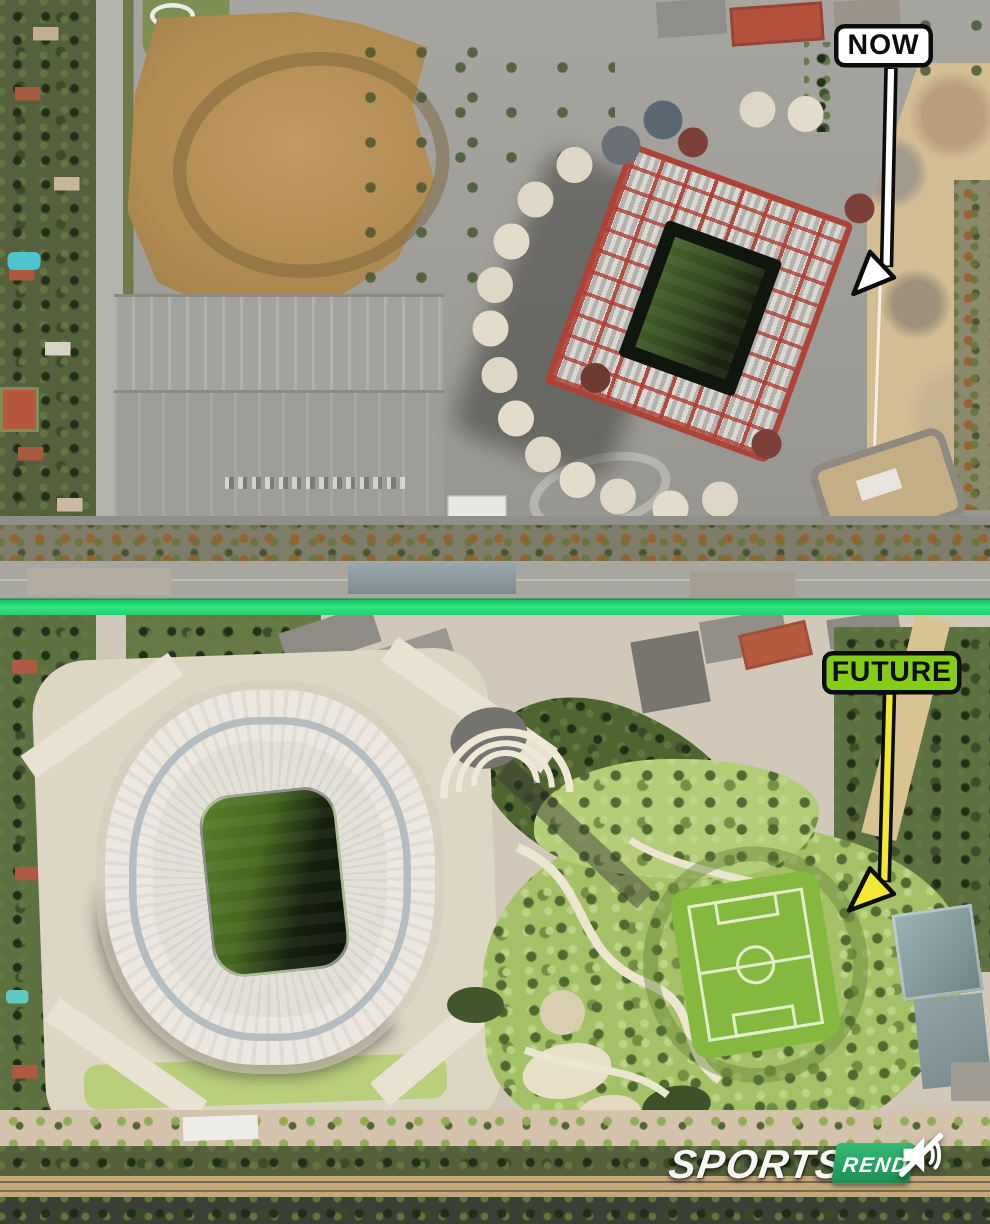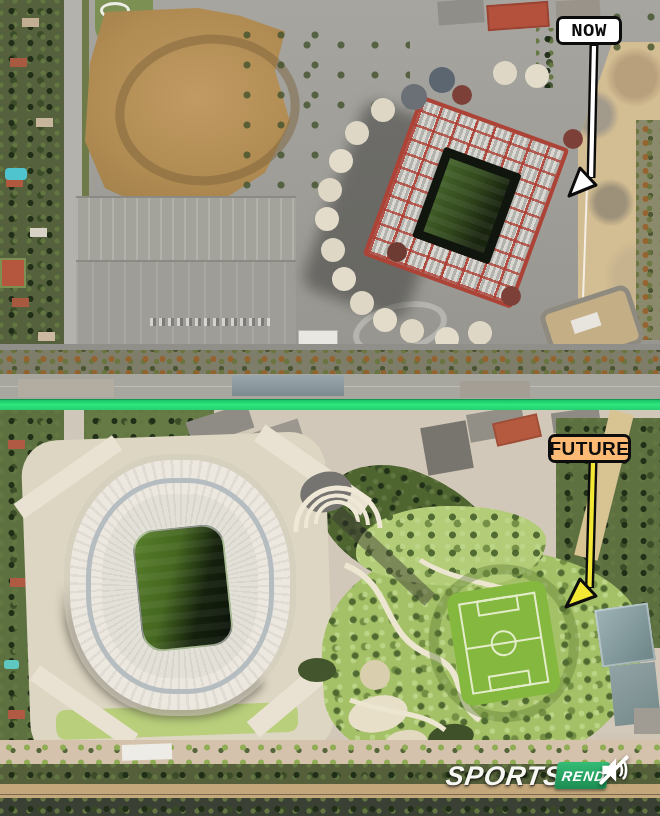--- a/index.html
+++ b/index.html
@@ -65,22 +65,22 @@
   .ring-glass{left:86px;top:68px;width:188px;height:216px;border-radius:46%;border:5px solid #b6bdc1;}
   .bowl{left:102px;top:84px;width:156px;height:184px;border-radius:44%;background:#e3e0d7;}
   .opening-b{left:137px;top:117px;width:92px;height:122px;border-radius:22px;transform:rotate(-6deg);
      border:2px solid rgba(255,255,255,.5);
      background:
        repeating-linear-gradient(0deg,rgba(255,255,255,.05) 0 7px,transparent 7px 14px),
        linear-gradient(110deg,#577f2a 0%,#44661f 38%,#14200c 68%,#0b120a 100%);}
 
   .callout{position:absolute;display:flex;align-items:center;justify-content:center;
      border:3px solid #0c0c0c;border-radius:7px;font-weight:bold;color:#0c0c0c;letter-spacing:.5px;}
-  .now-box{left:556px;top:16px;width:66px;height:29px;background:#ffffff;font-size:19px;font-family:Liberation Mono, monospace;}
-  .future-box{left:548px;top:434px;width:83px;height:29px;background:#fdba74;font-size:19px;}
+  .now-box{left:556px;top:16px;width:66px;height:29px;background:#ffffff;font-size:19px;}
+  .future-box{left:548px;top:434px;width:93px;height:29px;background:#84cc16;font-size:19px;}
 
   .overlay-svg{position:absolute;left:0;top:0;width:660px;height:816px;pointer-events:none;}
 
   .watermark{position:absolute;left:440px;top:752px;width:220px;height:48px;}
   .brand{position:absolute;left:6px;top:9px;font-size:27px;font-weight:bold;font-style:italic;
      color:#f7f7f4;letter-spacing:1px;transform:skewX(-8deg);
      text-shadow:0 2px 3px rgba(0,0,0,.6),1px 1px 0 rgba(0,0,0,.35);}
   .badge{position:absolute;left:116px;top:10px;width:52px;height:27px;transform:skewX(-8deg);
      background:linear-gradient(180deg,#34bd76,#1c8c52);border-radius:3px;
      display:flex;align-items:center;padding-left:6px;

